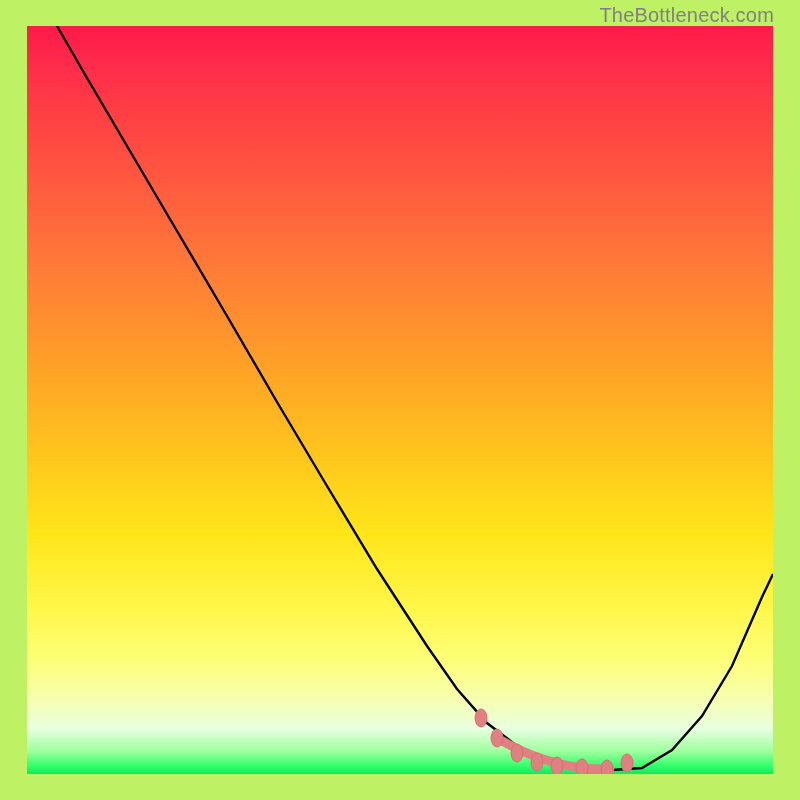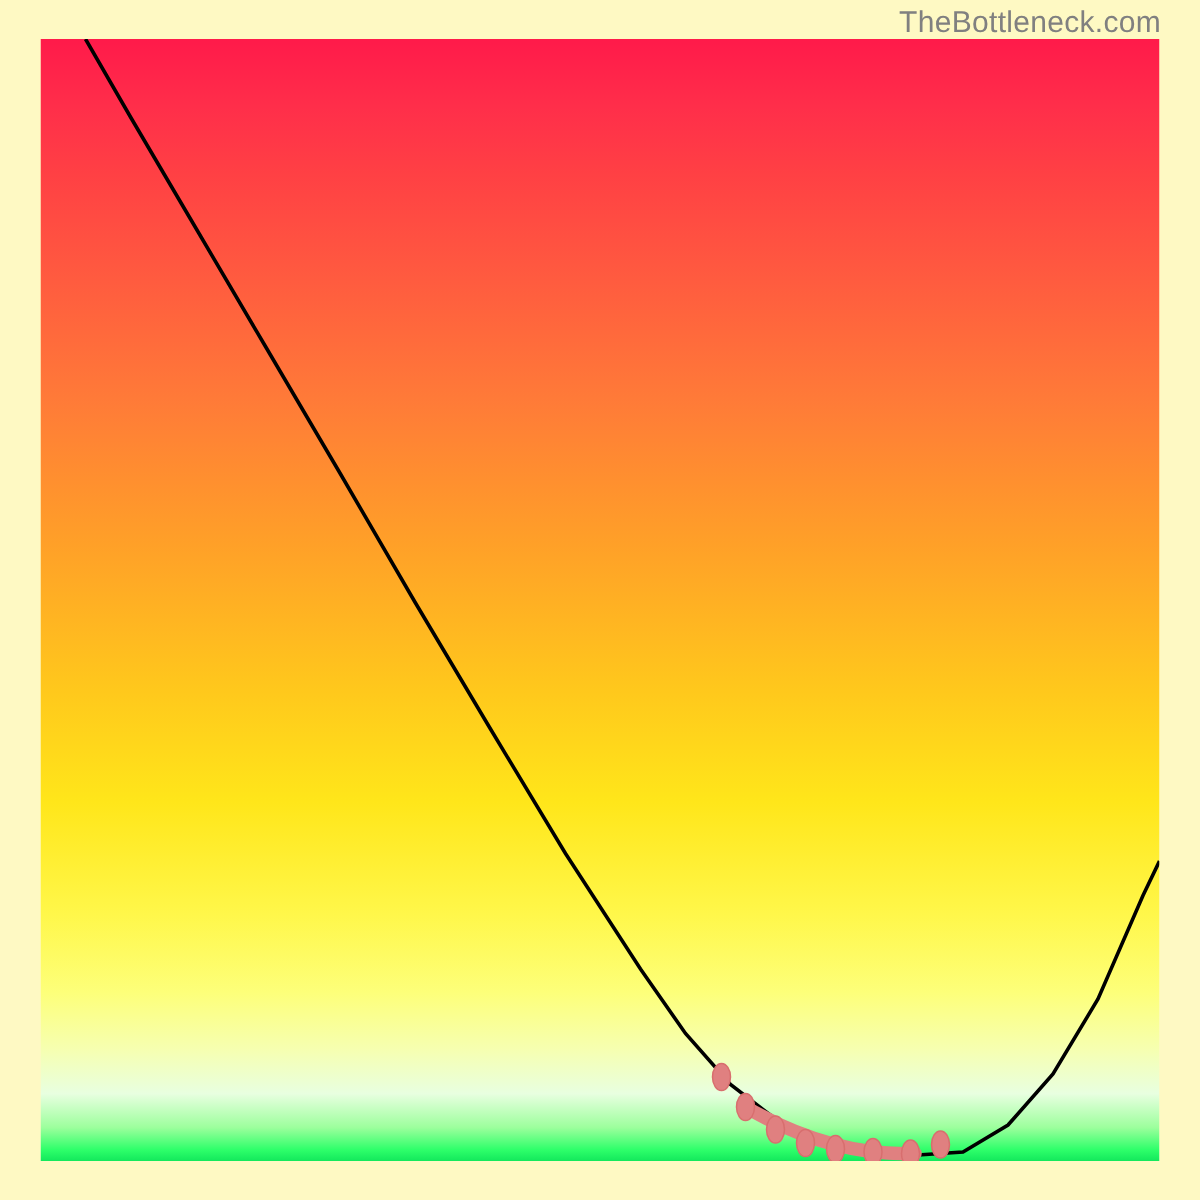--- a/index.html
+++ b/index.html
@@ -10,21 +10,21 @@
     background: #000;
     overflow: hidden;
     font-family: Arial, Helvetica, sans-serif;
   }
   .frame {
     position: absolute;
     top: 0;
     left: 0;
     width: 800px;
     height: 800px;
-    background: #fef9c3;
+    background: #bef264;
   }
   .plot-area {
     position: absolute;
     left: 27px;
     top: 26px;
     width: 746px;
     height: 748px;
     overflow: hidden;
   }
   .gradient {

